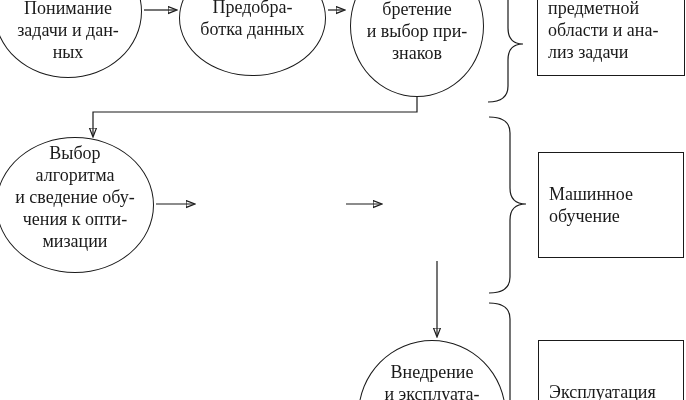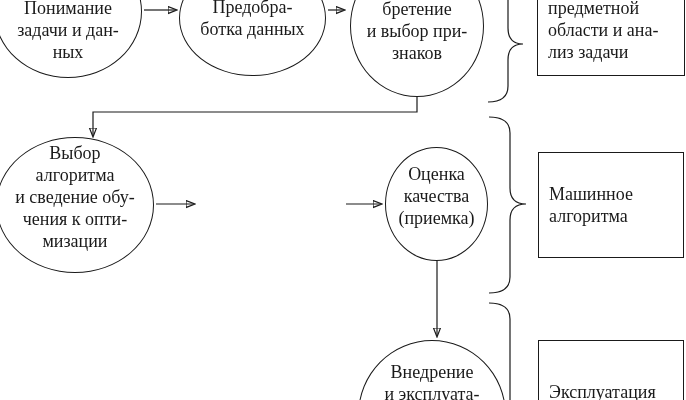--- a/index.html
+++ b/index.html
@@ -100,28 +100,23 @@
 лиз задачи</span>
   </div>
 
   <div class="node ellipse n-algo">
     <span class="label">Выбор
 алгоритма
 и сведение обу-
 чения к опти-
 мизации</span>
   </div>
-  <div class="node ellipse n-qual">
-    <span class="label">Оценка
-качества
-(приемка)</span>
-  </div>
   <div class="node rect r-ml">
     <span class="label">Машинное
-алгоритма</span>
+обучение</span>
   </div>
 
   <div class="node ellipse n-depl">
     <span class="label">Внедрение
 и эксплуата-</span>
   </div>
   <div class="node rect r-op">
     <span class="label">Эксплуатация</span>
   </div>
 

